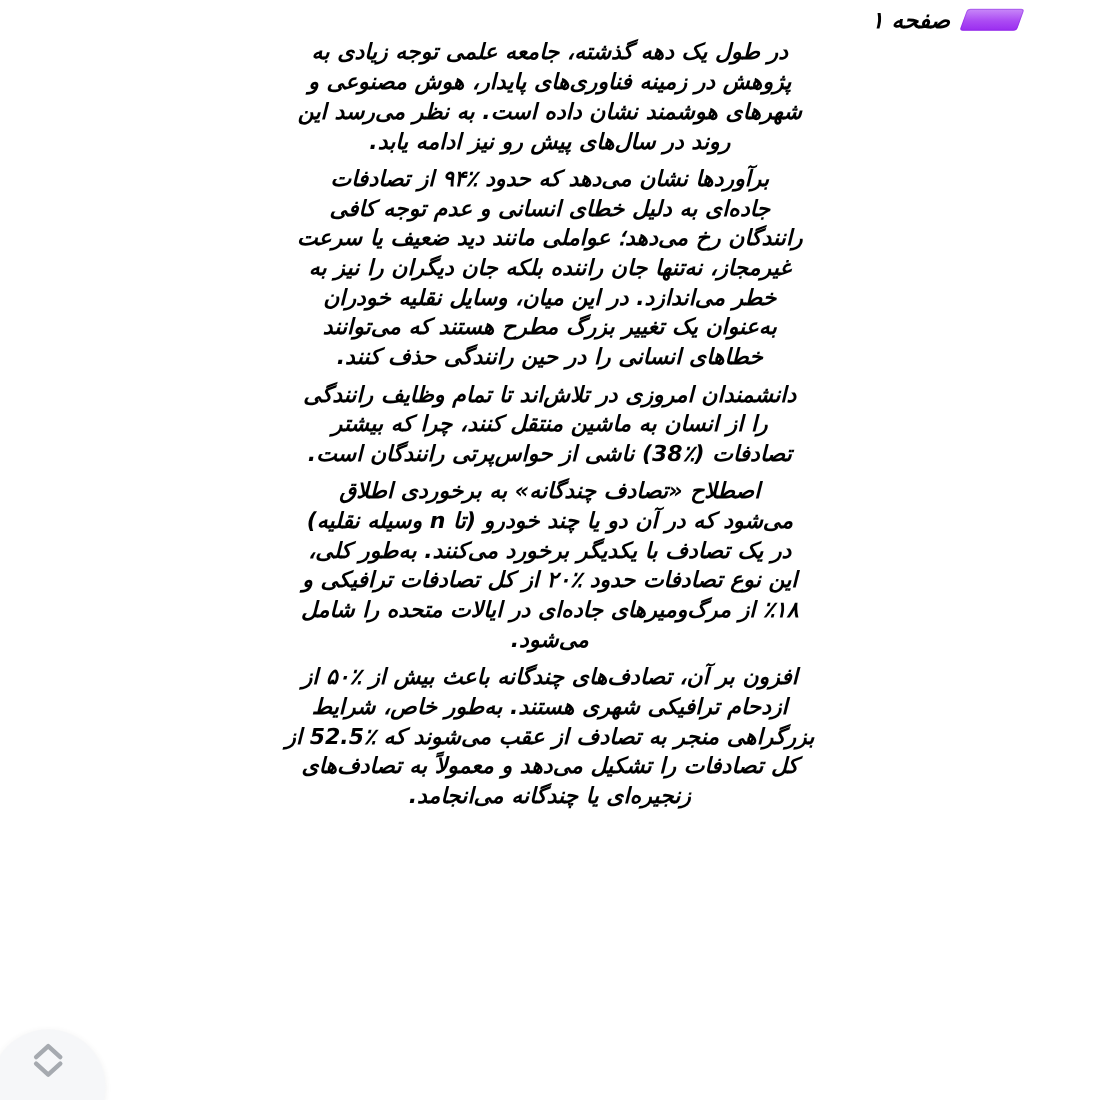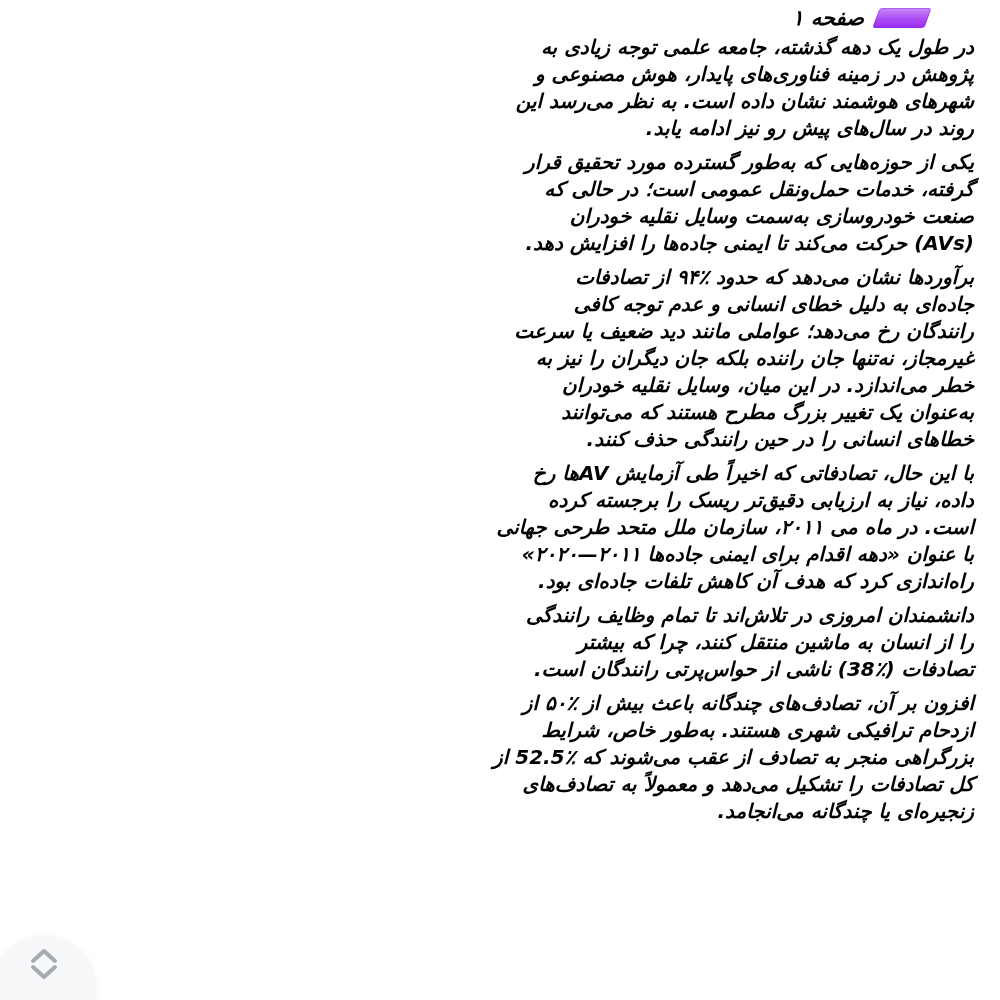--- a/index.html
+++ b/index.html
@@ -35,21 +35,21 @@
     width: 52px;
     height: 20px;
     border-radius: 3px;
     transform: skewX(-20deg);
     background: linear-gradient(180deg, #c havoc);
     background: linear-gradient(180deg, #c98af8 0%, #ab4bf3 55%, #9a2cf0 100%);
     box-shadow: inset 0 0 0 1px rgba(130,30,220,0.35);
   }
   .para {
     margin: 0 0 7px 0;
-    text-align: right;
+    text-align: center;
     white-space: pre-line;
     font-size: 20px;
     line-height: 27px;
     letter-spacing: 0px;
   }
   .fab {
     position: absolute;
     left: -8px;
     top: 936px;
     width: 104px;
@@ -73,39 +73,36 @@
 
   <div class="page-header">
     <span class="badge"></span>
     <span class="page-title">صفحه ۱</span>
   </div>
 
   <p class="para">در طول یک دهه گذشته، جامعه علمی توجه زیادی به
 پژوهش در زمینه فناوری‌های پایدار، هوش مصنوعی و
 شهرهای هوشمند نشان داده است. به نظر می‌رسد این
 روند در سال‌های پیش رو نیز ادامه یابد.</p>
-  <p class="para">یکی از حوزه‌هایی که به‌طور گسترده مورد تحقیق قرار
-گرفته، خدمات حمل‌ونقل عمومی است؛ در حالی که
-صنعت خودروسازی به‌سمت وسایل نقلیه خودران
-(AVs) حرکت می‌کند تا ایمنی جاده‌ها را افزایش دهد.</p>
   <p class="para">برآوردها نشان می‌دهد که حدود ٪۹۴ از تصادفات
 جاده‌ای به دلیل خطای انسانی و عدم توجه کافی
 رانندگان رخ می‌دهد؛ عواملی مانند دید ضعیف یا سرعت
 غیرمجاز، نه‌تنها جان راننده بلکه جان دیگران را نیز به
 خطر می‌اندازد. در این میان، وسایل نقلیه خودران
 به‌عنوان یک تغییر بزرگ مطرح هستند که می‌توانند
 خطاهای انسانی را در حین رانندگی حذف کنند.</p>
-  <p class="para">با این حال، تصادفاتی که اخیراً طی آزمایش AVها رخ
-داده، نیاز به ارزیابی دقیق‌تر ریسک را برجسته کرده
-است. در ماه می ۲۰۱۱، سازمان ملل متحد طرحی جهانی
-با عنوان «دهه اقدام برای ایمنی جاده‌ها ۲۰۱۱—۲۰۲۰»
-راه‌اندازی کرد که هدف آن کاهش تلفات جاده‌ای بود.</p>
   <p class="para">دانشمندان امروزی در تلاش‌اند تا تمام وظایف رانندگی
 را از انسان به ماشین منتقل کنند، چرا که بیشتر
 تصادفات (٪38) ناشی از حواس‌پرتی رانندگان است.</p>
+  <p class="para">اصطلاح «تصادف چندگانه» به برخوردی اطلاق
+می‌شود که در آن دو یا چند خودرو (تا n وسیله نقلیه)
+در یک تصادف با یکدیگر برخورد می‌کنند. به‌طور کلی،
+این نوع تصادفات حدود ٪۲۰ از کل تصادفات ترافیکی و
+٪۱۸ از مرگ‌ومیرهای جاده‌ای در ایالات متحده را شامل
+می‌شود.</p>
   <p class="para">افزون بر آن، تصادف‌های چندگانه باعث بیش از ٪۵۰ از
 ازدحام ترافیکی شهری هستند. به‌طور خاص، شرایط
 بزرگراهی منجر به تصادف از عقب می‌شوند که ٪52.5 از
 کل تصادفات را تشکیل می‌دهد و معمولاً به تصادف‌های
 زنجیره‌ای یا چندگانه می‌انجامد.</p>
 
   <div class="fab">
     <svg width="40" height="40" viewBox="0 0 40 40">
       <polyline points="9,17 20,7 31,17" fill="none" stroke="#a6aab0" stroke-width="4" stroke-linecap="round" stroke-linejoin="round"></polyline>
       <polyline points="9,23 20,33 31,23" fill="none" stroke="#a6aab0" stroke-width="4" stroke-linecap="round" stroke-linejoin="round"></polyline>

